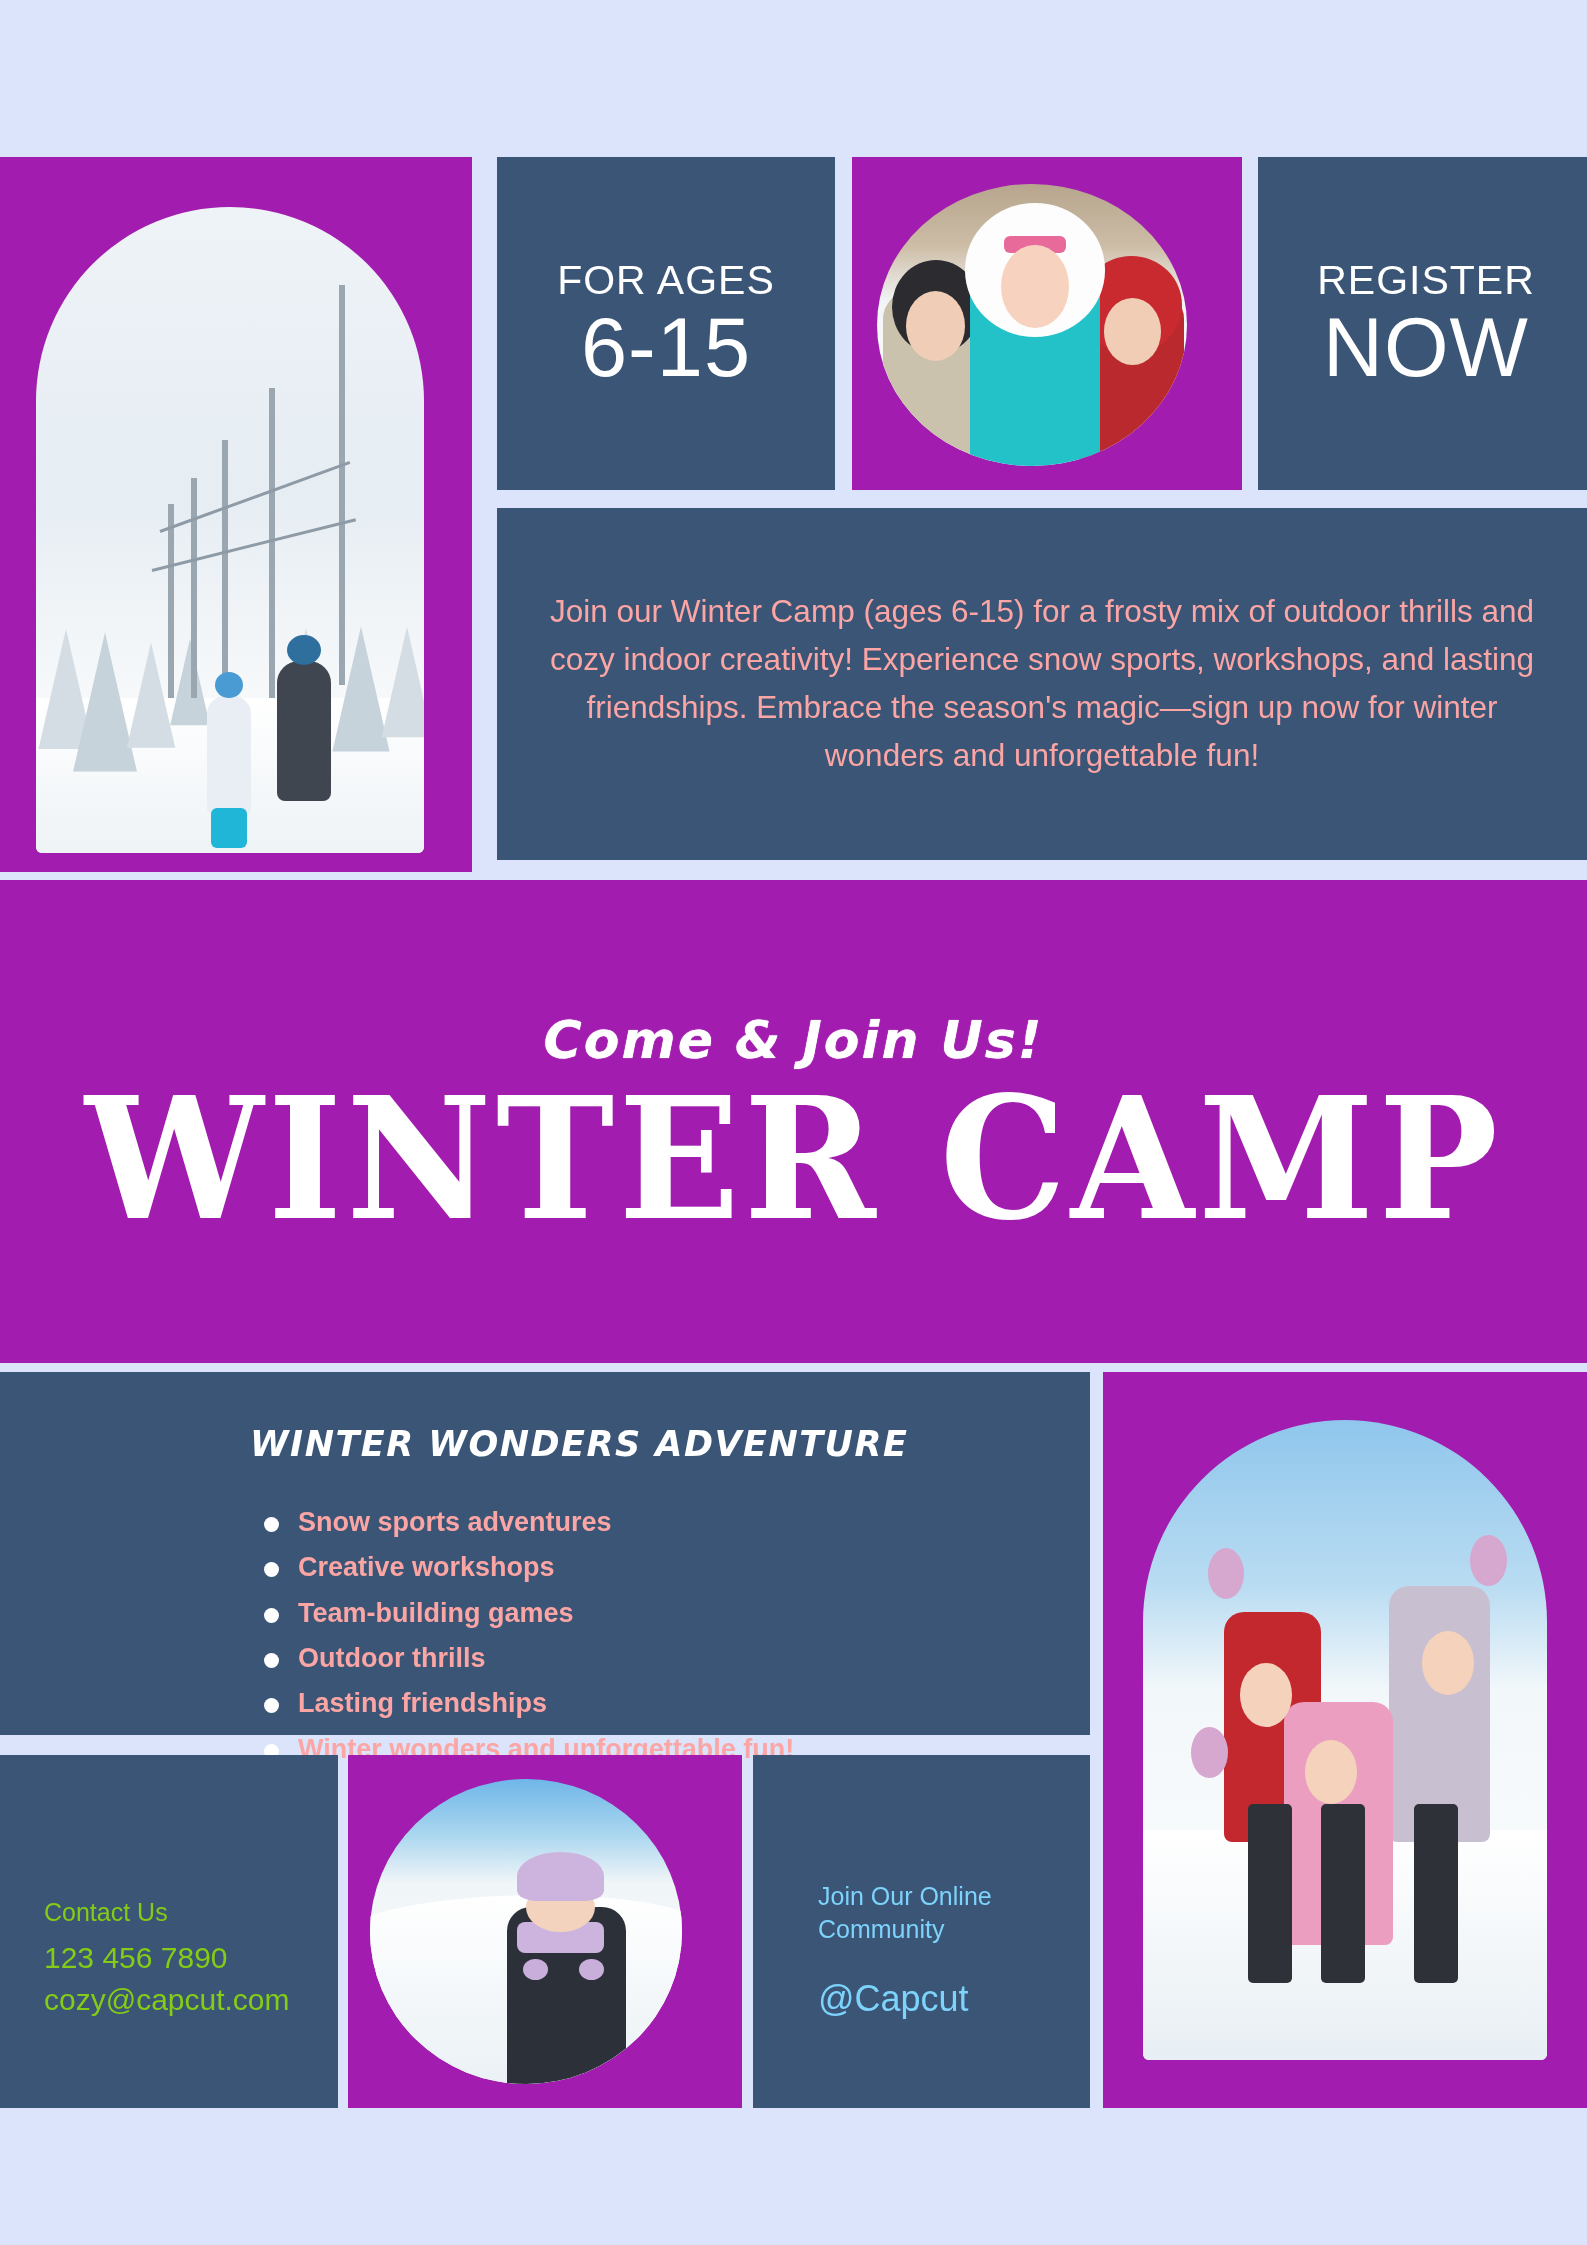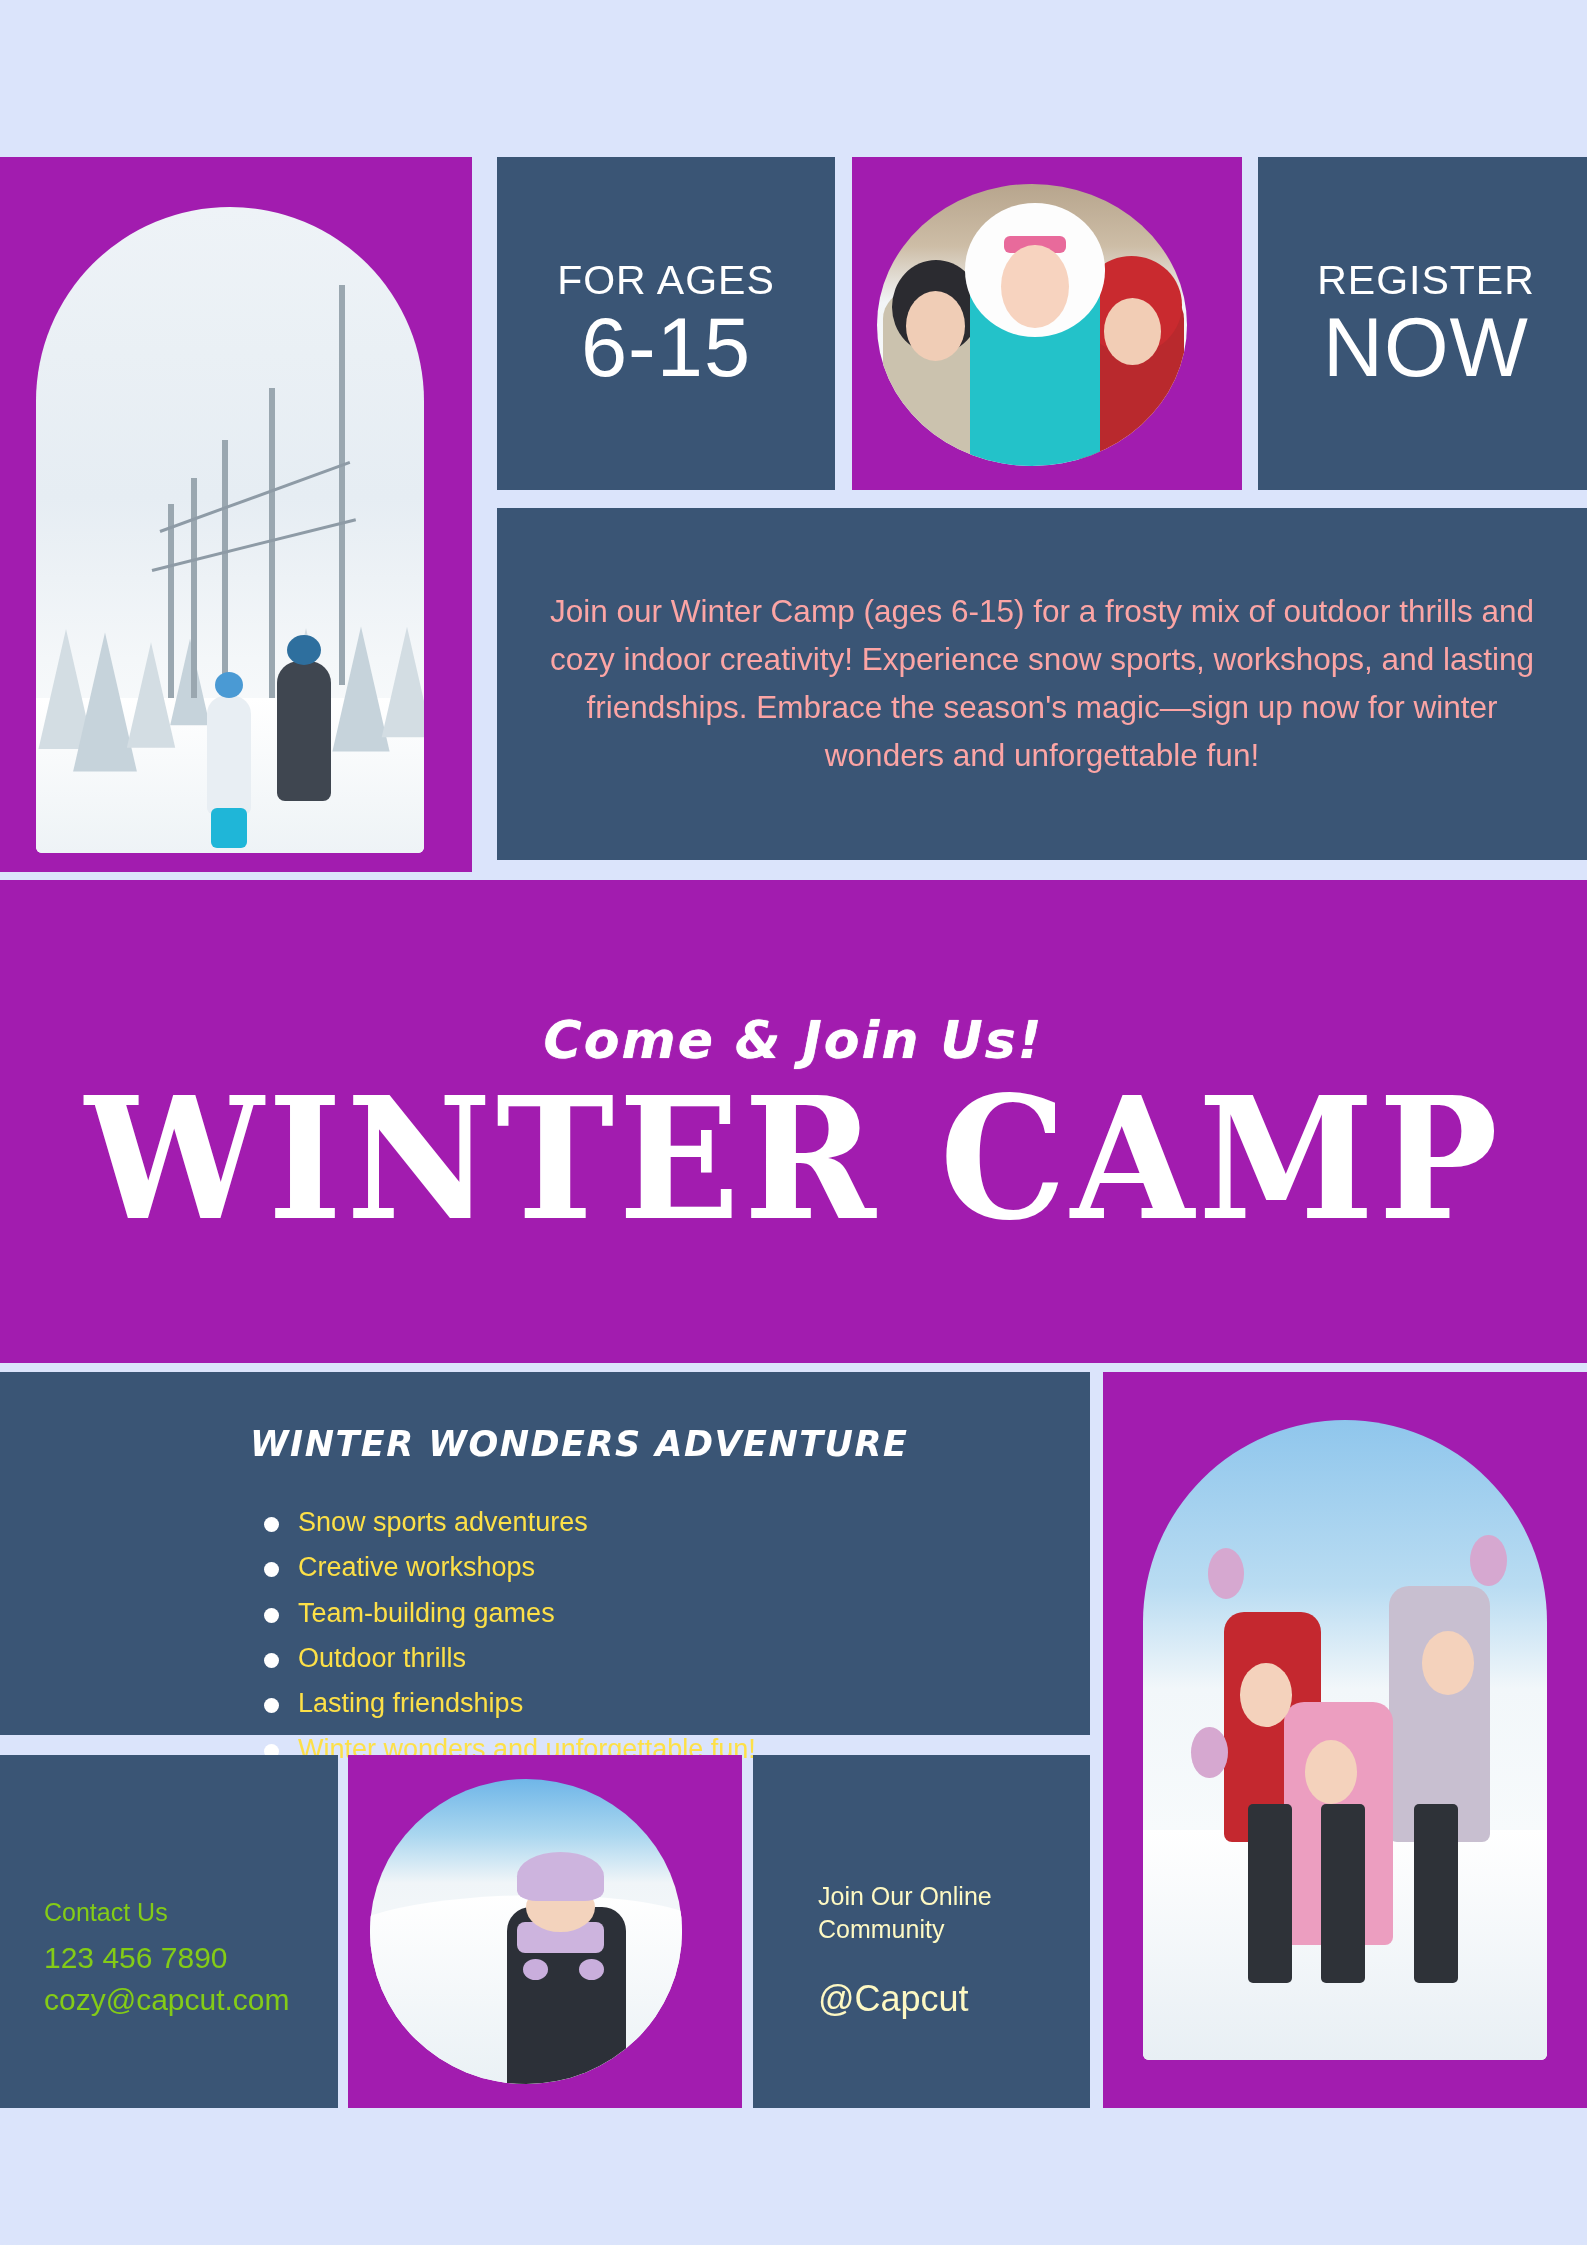--- a/index.html
+++ b/index.html
@@ -129,45 +129,46 @@
     font-style:italic;
     letter-spacing:1.5px;
   }
   #features-list {
     position:absolute;
     left:258px; top:128px;
     list-style:none;
   }
   #features-list li {
     position:relative;
-    color:#fde047;
+    color:#fca5a5;
     font-size:27px;
     line-height:1.68;
     padding-left:40px;
+    font-weight:bold;
   }
   #features-list li .dot {
     position:absolute;
     left:6px; top:17px;
     width:15px; height:15px;
     border-radius:50%;
     background:#ffffff;
   }
 
   .contact-block {
     position:absolute;
     left:44px; bottom:88px;
     color:#84cc16;
   }
   .contact-block .c-head { font-size:25px; line-height:1.5; margin-bottom:6px; }
   .contact-block .c-line { font-size:30px; line-height:1.38; }
 
   .social-block {
     position:absolute;
     left:65px; bottom:88px;
-    color:#fef9c3;
+    color:#7dd3fc;
   }
   .social-block .s-head { font-size:25px; line-height:1.35; }
   .social-block .s-handle { font-size:36px; margin-top:31px; }
 
   
   .ph { position:absolute; inset:0; }
 
   
   .ski-scene { background:linear-gradient(#eef3f7 0%, #e6edf3 45%, #f4f7f9 70%, #ffffff 100%); }
   .ski-scene .tree {

